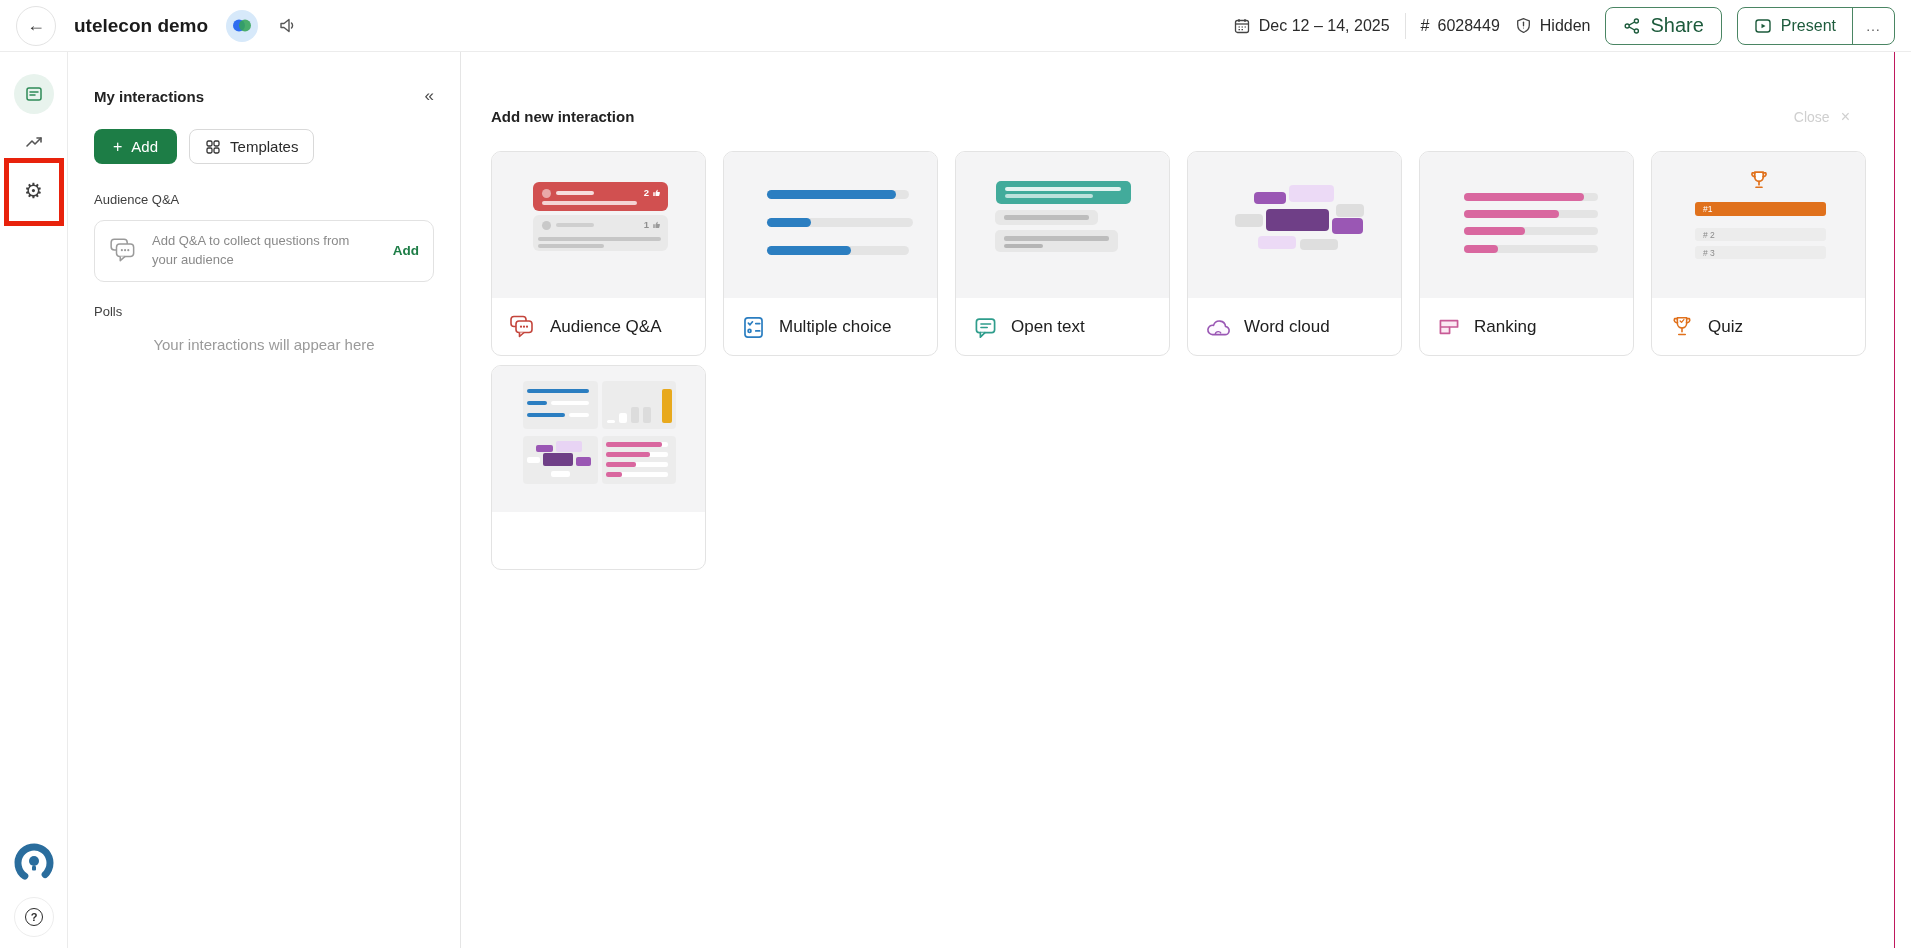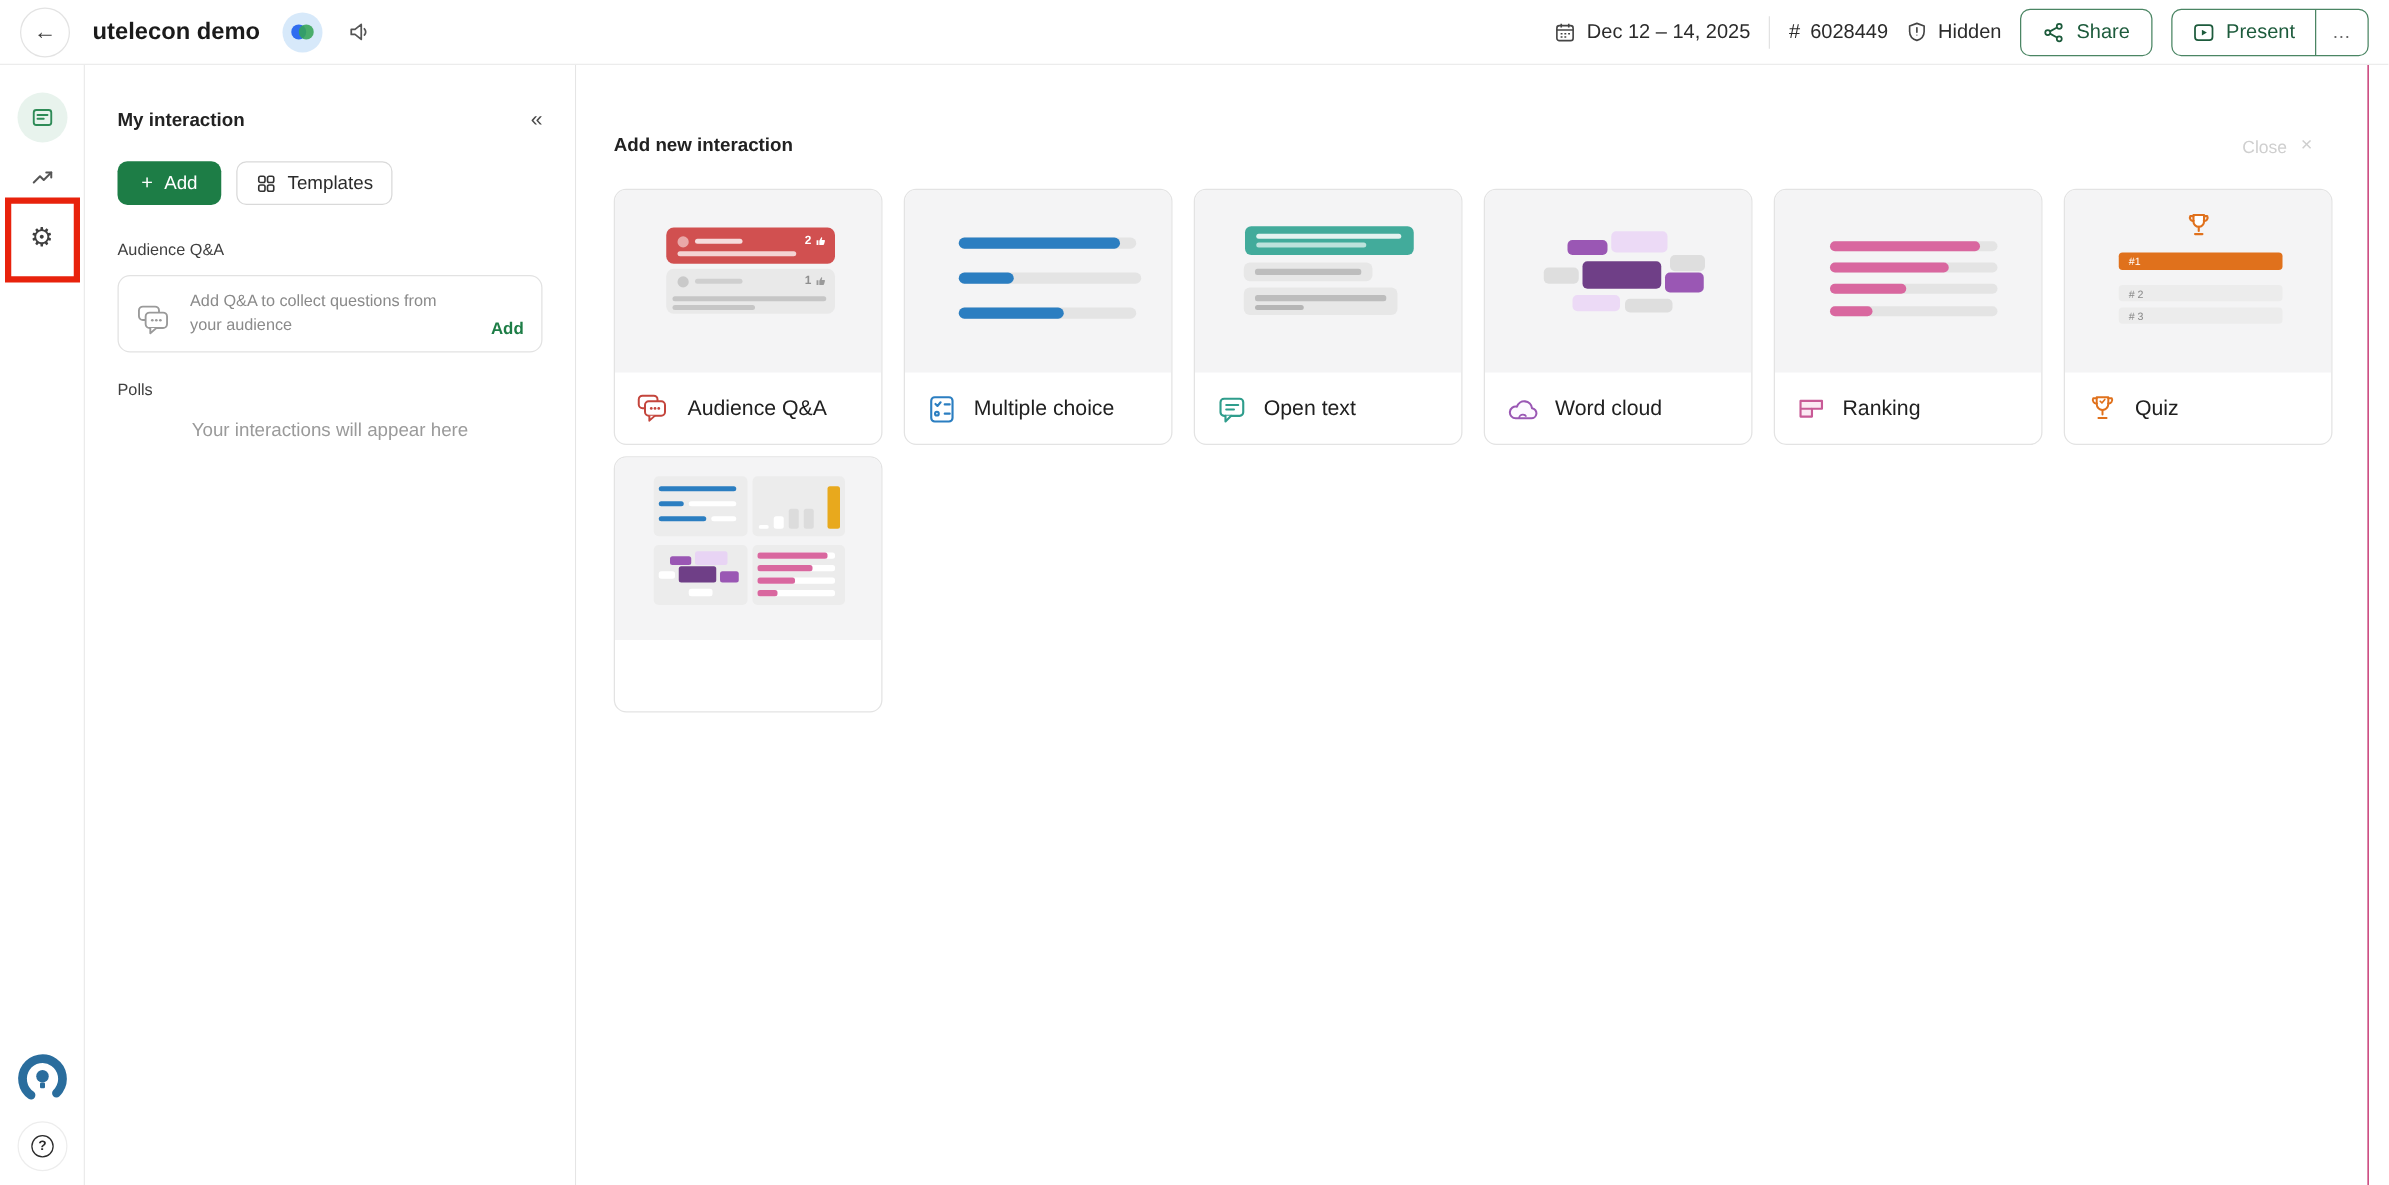--- a/index.html
+++ b/index.html
@@ -15,21 +15,21 @@
   .back-btn { width:40px; height:40px; border-radius:50%; border:1px solid #e3e3e3; background:#fff;
     display:flex; align-items:center; justify-content:center; font-size:18px; color:#3c3c3c; cursor:pointer;}
   .tb-title { margin-left:18px; font-size:19px; font-weight:700; color:#1b1b1b; }
   .badge { width:32px; height:32px; border-radius:50%; background:#d7e9fa; margin-left:18px;
     display:flex; align-items:center; justify-content:center; cursor:pointer;}
   .megaphone { margin-left:20px; display:flex; align-items:center; cursor:pointer;}
   .tb-right { margin-left:auto; display:flex; align-items:center; gap:15px; }
   .chip { display:flex; align-items:center; gap:8px; font-size:16px; color:#2b2b2b; }
   .vdiv { width:1px; height:26px; background:#e2e2e2; }
   .btn-outline { display:flex; align-items:center; gap:9px; height:38px; padding:0 17px;
-    border:1px solid #4a8563; border-radius:8px; color:#1d5b3c; font-size:16px; font-weight:500;
+    border:1px solid #4a8563; border-radius:8px; color:#1d5b3c; font-size:20px; font-weight:500;
     background:#fff; cursor:pointer;}
   .present-group { display:flex; align-items:stretch; height:38px; border:1px solid #4a8563;
     border-radius:8px; overflow:hidden; background:#fff;}
   .present-main { display:flex; align-items:center; gap:9px; padding:0 16px; color:#1d5b3c;
     font-size:16px; font-weight:500; cursor:pointer;}
   .present-more { display:flex; align-items:center; justify-content:center; width:42px;
     border-left:1px solid #4a8563; color:#666; font-size:15px; letter-spacing:1px; cursor:pointer;}
   
   .rail { position:absolute; top:52px; left:0; bottom:0; width:68px; background:#fff;
     border-right:1px solid #ebebeb; z-index:4;}
@@ -51,21 +51,21 @@
   .sb-title { font-size:15px; font-weight:700; color:#222;}
   .collapse { font-size:17px; color:#4a4a4a; cursor:pointer;}
   .sb-buttons { margin-top:23px; display:flex; gap:12px;}
   .btn-add { background:#1d7d46; color:#fff; height:35px; padding:0 19px; border-radius:8px;
     font-size:15px; font-weight:500; display:flex; align-items:center; gap:9px; cursor:pointer;}
   .btn-add .plus { font-size:16px; font-weight:400;}
   .btn-templates { border:1px solid #d9d9d9; background:#fff; height:35px; padding:0 15px;
     border-radius:8px; font-size:15px; color:#2b2b2b; display:flex; align-items:center; gap:9px; cursor:pointer;}
   .sb-label { margin-top:28px; font-size:13px; color:#3f3f3f;}
   .qa-card { margin-top:13px; border:1px solid #e2e2e2; border-radius:10px; padding:11px 14px;
-    display:flex; align-items:flex-end; gap:13px; min-height:58px;}
+    display:flex; align-items:center; gap:13px; min-height:58px;}
   .qa-desc { font-size:13px; color:#8a8a8a; line-height:1.45; width:200px;}
   .qa-add { margin-left:auto; font-size:13.5px; font-weight:700; color:#1d7d46; cursor:pointer;}
   .polls-label { margin-top:22px; font-size:13px; color:#3f3f3f;}
   .polls-empty { margin-top:17px; text-align:center; font-size:15px; color:#9a9a9a;}
   
   .main { position:absolute; top:52px; left:461px; right:16px; bottom:0; background:#fff;
     border-right:1px solid #be185d; padding:56px 0 0 30px;}
   .main-head { display:flex; justify-content:space-between; align-items:center; padding-right:44px;}
   .main-title { font-size:15px; font-weight:700; color:#222;}
   .close-btn { display:flex; align-items:center; gap:11px; color:#cfcfcf; font-size:14px; cursor:pointer;}
@@ -178,21 +178,21 @@
     </div>
     <div class="help-btn">
       <span class="help-glyph">?</span>
     </div>
   </div>
 
   <div class="red-box"></div>
 
   <div class="sidebar">
     <div class="sb-head">
-      <div class="sb-title">My interaction</div>
+      <div class="sb-title">My interactions</div>
       <div class="collapse">
         <span>«</span>
       </div>
     </div>
     <div class="sb-buttons">
       <div class="btn-add">
         <span class="plus">+</span>
         <span>Add</span>
       </div>
       <div class="btn-templates">

